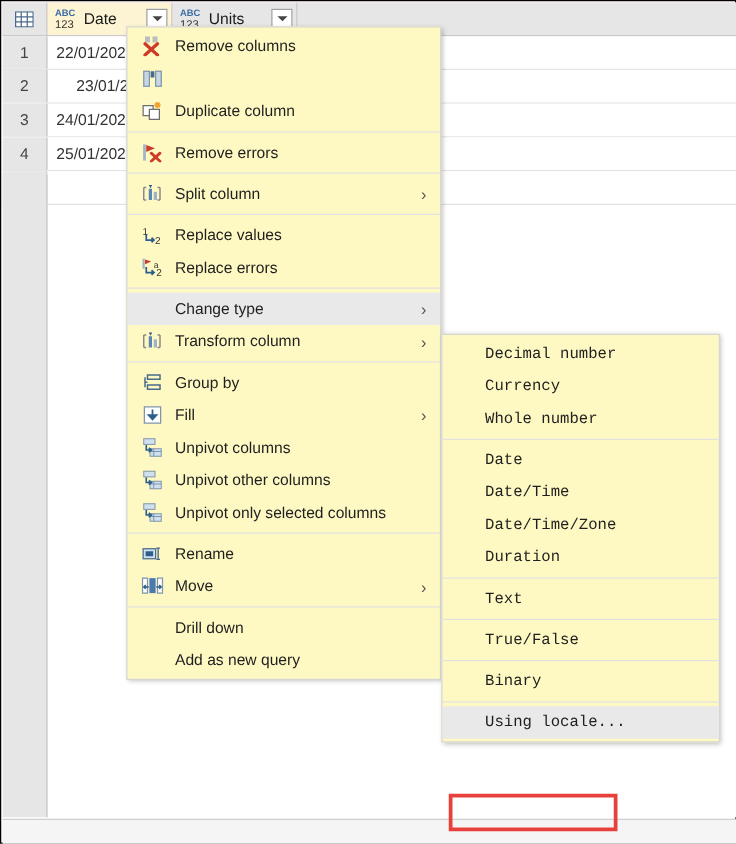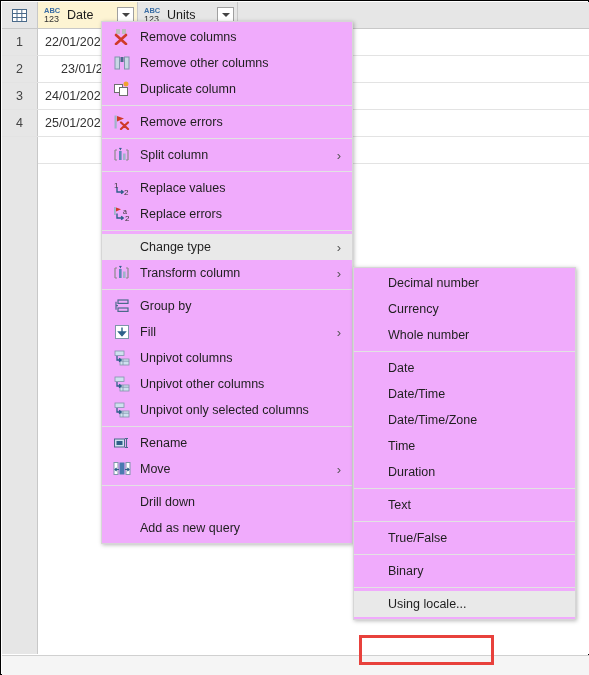--- a/index.html
+++ b/index.html
@@ -171,37 +171,38 @@
     width: 587px;
     height: 20px;
     background: #f5f5f5;
     border-top: 1px solid #d0d0d0;
     box-sizing: border-box;
   }
 
   
   .menu {
     position: absolute;
-    background: #f0abfc;
+    background: #fef9c3;
     border: 1px solid #d6d6d6;
     box-shadow: 1px 1px 4px rgba(0,0,0,0.28);
     box-sizing: border-box;
     padding: 2px 0;
     z-index: 50;
   }
   #context-menu {
     left: 100px;
     top: 20px;
     width: 252px;
   }
   #submenu {
     left: 352px;
     top: 266px;
     width: 223px;
     z-index: 60;
+    font-family: Liberation Mono, monospace;
   }
   .menu-item {
     display: flex;
     align-items: center;
     height: 26px;
     padding: 0 6px 0 8px;
     box-sizing: border-box;
     white-space: nowrap;
     font-size: 12.5px;
     color: #1f1f1f;
@@ -344,21 +345,20 @@
     </div>
 
     <div class="menu-item">
       <span class="mi-icon">
         <svg width="18" height="16" viewBox="0 0 18 16">
           <rect x="2" y="2" width="4.5" height="12" fill="#c8d6e5" stroke="#7f95ab"></rect>
           <rect x="11.5" y="2" width="4.5" height="12" fill="#c8d6e5" stroke="#7f95ab"></rect>
           <rect x="7.5" y="2" width="3" height="5" fill="#4a6a8a"></rect>
         </svg>
       </span>
-      <span class="mi-label">Remove other columns</span>
       <span class="mi-arrow"></span>
     </div>
 
     <div class="menu-item">
       <span class="mi-icon">
         <svg width="18" height="16" viewBox="0 0 18 16">
           <rect x="1.5" y="3.5" width="8" height="8" fill="#ffffff" stroke="#6e6e6e"></rect>
           <rect x="6.5" y="6.5" width="8" height="8" fill="#ffffff" stroke="#6e6e6e"></rect>
           <path d="M13 0.5 L13 5.5 M10.5 3 L15.5 3 M11.2 1.2 L14.8 4.8 M14.8 1.2 L11.2 4.8" stroke="#f0a22e" stroke-width="1.4"></path>
         </svg>
@@ -574,23 +574,20 @@
     <div class="menu-item">
       <span class="mi-label">Date</span>
     </div>
     <div class="menu-item">
       <span class="mi-label">Date/Time</span>
     </div>
     <div class="menu-item">
       <span class="mi-label">Date/Time/Zone</span>
     </div>
     <div class="menu-item">
-      <span class="mi-label">Time</span>
-    </div>
-    <div class="menu-item">
       <span class="mi-label">Duration</span>
     </div>
 
     <div class="menu-sep"></div>
 
     <div class="menu-item">
       <span class="mi-label">Text</span>
     </div>
 
     <div class="menu-sep"></div>

